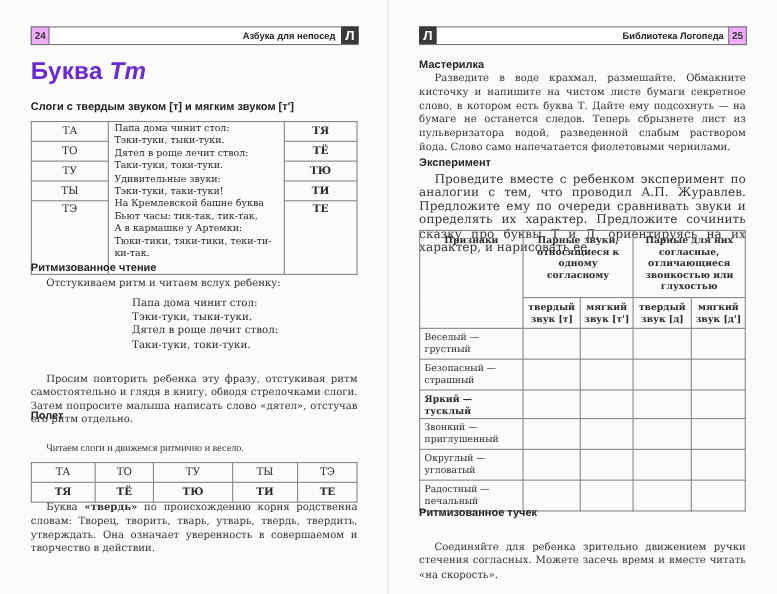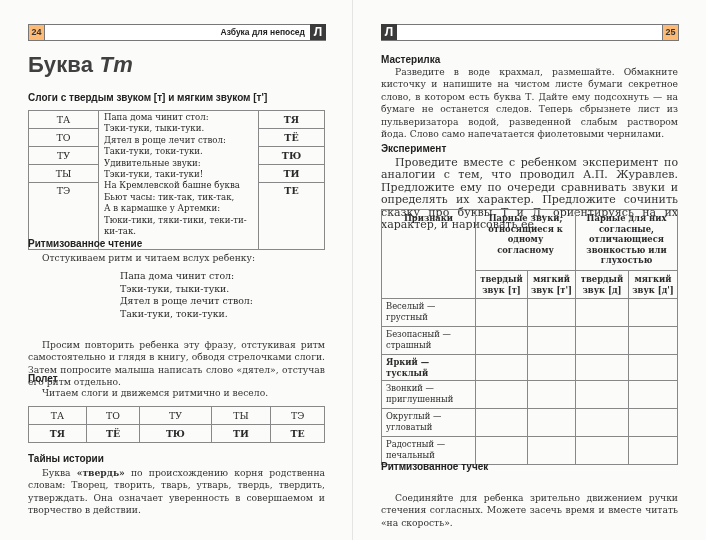--- a/index.html
+++ b/index.html
@@ -14,42 +14,42 @@
   .page.left { left: 0; width: 353px; }
   .page.right { left: 353px; width: 353px; }
   .spine { position: absolute; left: 352px; top: 0; width: 1px; height: 540px; background: #e4e4e2; }
 
   
   .run-head { position: absolute; top: 24px; height: 15px; border: 1px solid #777; background: #fff; }
   .page.left .run-head { left: 28px; width: 296px; }
   .page.right .run-head { left: 28px; width: 296px; }
   .run-num {
     position: absolute; top: -1px; width: 15px; height: 15px;
-    border: 1px solid #777; background: #fdba74;
+    border: 1px solid #777; background: #f0abfc;
     font: bold 9px "Liberation Sans", sans-serif; text-align: center; line-height: 15px; color: #333;
   }
   .page.left .run-num { left: -1px; }
   .page.right .run-num { right: -1px; }
   .run-title {
     position: absolute; top: 0; left: 20px; right: 20px; text-align: right;
     font: bold 8.5px "Liberation Sans", sans-serif; line-height: 15px; color: #222;
   }
   .logo {
     position: absolute; top: -1px; width: 16px; height: 16px; background: #3a3a3a;
     color: #fff; font: bold 12px "Liberation Sans", sans-serif; text-align: center; line-height: 16px;
   }
   .page.left .logo { right: -1px; }
   .page.right .logo { left: -1px; }
   .page.right .run-title { left: 20px; right: 20px; }
 
   .content { position: absolute; left: 28px; width: 297px; }
 
   h1.letter {
     margin: 0; position: absolute; top: 52px; left: 28px;
-    font: bold 22px "Liberation Sans", sans-serif; color: #404040; letter-spacing: 0.2px;
+    font: bold 22px "Liberation Sans", sans-serif; color: #6d28d9; letter-spacing: 0.2px;
   }
   h1.letter i { font-style: italic; }
 
   h2 {
     margin: 0; font: bold 10px "Liberation Sans", sans-serif; color: #222;
   }
   p {
     margin: 0; font-size: 9.2px; line-height: 12.4px; text-align: justify; color: #333;
   }
   p.indent { text-indent: 14px; }
@@ -147,21 +147,21 @@
       <div>Папа дома чинит стол:</div>
       <div>Тэки-туки, тыки-туки.</div>
       <div>Дятел в роще лечит ствол:</div>
       <div>Таки-туки, токи-туки.</div>
     </div>
     <p class="indent" style="margin-top:19px;">Просим повторить ребенка эту фразу, отстукивая ритм самостоятельно и глядя в книгу, обводя стрелочками слоги. Затем попросите малыша написать слово «дятел», отстучав его ритм отдельно.</p>
   </div>
 
   <div class="content" style="top:373px;">
     <h2>Полет</h2>
-    <p class="indent" style="margin-top:3px;">Читаем слоги и движемся ритмично и весело.</p>
+    <p class="indent" style="margin-top:17px;font-family:Liberation Serif, serif;">Читаем слоги и движемся ритмично и весело.</p>
     <table class="flight" style="margin-top:7px;">
       <tbody>
           <tr>
         <td>ТА</td>
         <td>ТО</td>
         <td>ТУ</td>
         <td>ТЫ</td>
         <td>ТЭ</td>
       </tr>
       <tr class="soft">
@@ -169,28 +169,28 @@
         <td>ТЁ</td>
         <td>ТЮ</td>
         <td>ТИ</td>
         <td>ТЕ</td>
       </tr>
     </tbody>
       </table>
   </div>
 
   <div class="content" style="top:453px;">
-    <h2>Тайны истории</h2>
     <p class="indent" style="margin-top:3px;"><span>Буква </span><b>«твердь»</b><span> по происхождению корня родственна словам: Творец, творить, тварь, утварь, твердь, твердить, утверждать. Она означает уверенность в совершаемом и творчество в действии.</span></p>
   </div>
 </div>
 
 <div class="page right">
   <div class="run-head">
     <div class="logo">Л</div>
+    <div class="run-title">Библиотека Логопеда</div>
     <div class="run-num">25</div>
   </div>
 
   <div class="content" style="top:54px;">
     <h2>Мастерилка</h2>
     <p class="indent" style="margin-top:1px;">Разведите в воде крахмал, размешайте. Обмакните кисточку и напишите на чистом листе бумаги секретное слово, в котором есть буква Т. Дайте ему подсохнуть — на бумаге не останется следов. Теперь сбрызнете лист из пульверизатора водой, разведенной слабым раствором йода. Слово само напечатается фиолетовыми чернилами.</p>
   </div>
 
   <div class="content" style="top:143px;">
     <h2>Эксперимент</h2>

